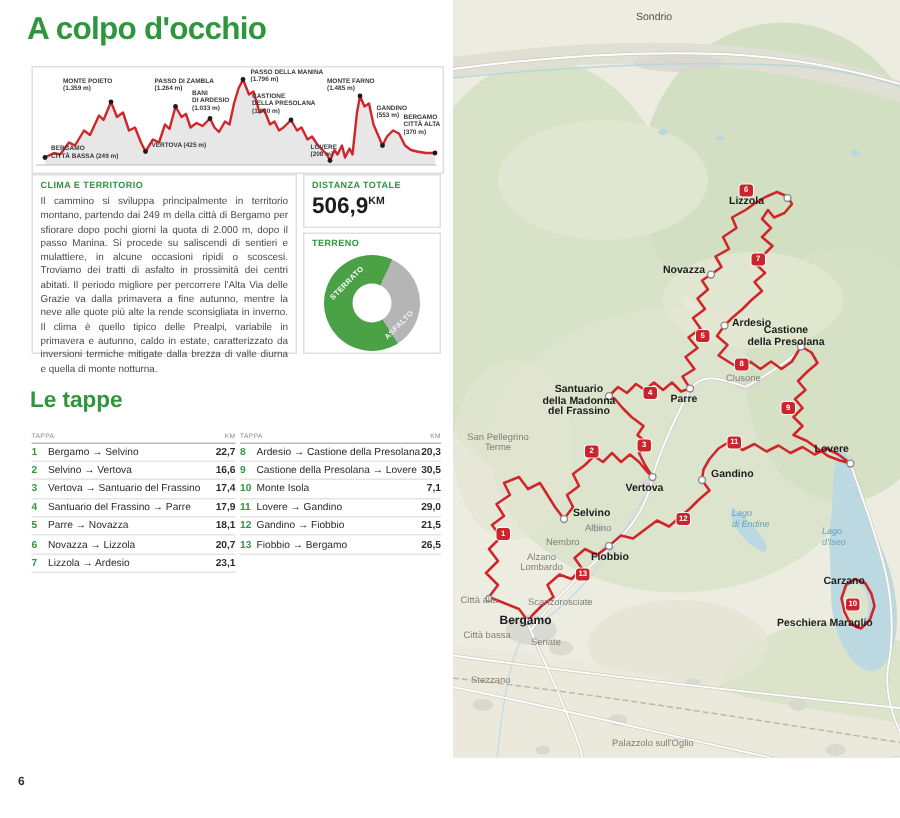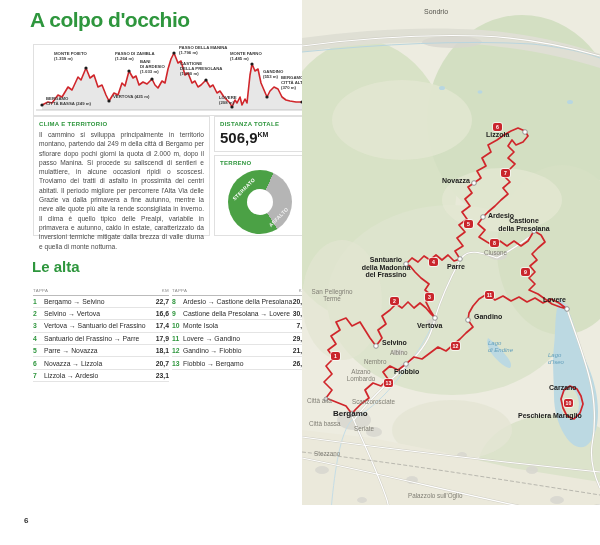--- a/index.html
+++ b/index.html
@@ -1,20 +1,20 @@
 <!DOCTYPE html>
 <html><head>
 <meta charset="utf-8">
 <style>
   html,body{margin:0;padding:0;}
   body{width:600px;height:545px;background:#fff;font-family:"Liberation Sans",sans-serif;position:relative;overflow:hidden;}
   .page{position:absolute;inset:0;}
 
   
-  .left{position:absolute;left:0;top:0;width:302px;height:545px;background:#fff;margin-left:12px;}
+  .left{position:absolute;left:0;top:0;width:302px;height:545px;background:#fff;}
   .title{position:absolute;left:18px;top:8px;font-size:21px;font-weight:bold;color:#2e963d;letter-spacing:-0.5px;}
   .h-green{font-size:6px;font-weight:bold;color:#2e963d;letter-spacing:.3px;}
 
   .chartbox{position:absolute;left:21px;top:44px;width:273px;height:70px;border:1px solid #e0e0e0;background:#fff;}
   .plabel{position:absolute;font-size:4.3px;line-height:4.9px;color:#3a3a3a;font-weight:bold;white-space:pre-line;}
 
   .climabox{position:absolute;left:21px;top:116px;width:177px;height:120px;border:1px solid #e0e0e0;padding:4px 5px;box-sizing:border-box;}
   .clima-body{font-size:6.6px;line-height:9.3px;color:#4a4a4a;margin-top:3px;text-align:justify;}
 
   .distbox{position:absolute;left:202px;top:116px;width:92px;height:36px;border:1px solid #e0e0e0;padding:4px 5px;box-sizing:border-box;}
@@ -117,21 +117,21 @@
     <div class="terrbox">
       <div class="h-green">TERRENO</div>
       <div class="donut-wrap">
         <div class="donut"></div>
         <div class="donut-hole"></div>
         <div class="donut-lab sterrato">STERRATO</div>
         <div class="donut-lab asfalto">ASFALTO</div>
       </div>
     </div>
 
-    <div class="tappe-title">Le alta</div>
+    <div class="tappe-title">Le tappe</div>
 
     <div class="ttable colL">
       <div class="thead">
         <span>TAPPA</span>
           <span>KM</span>
       </div>
       <div class="trow">
           <span class="tnum">1</span>
           <span class="tname">Bergamo → Selvino</span>
           <span class="tkm">22,7</span>

